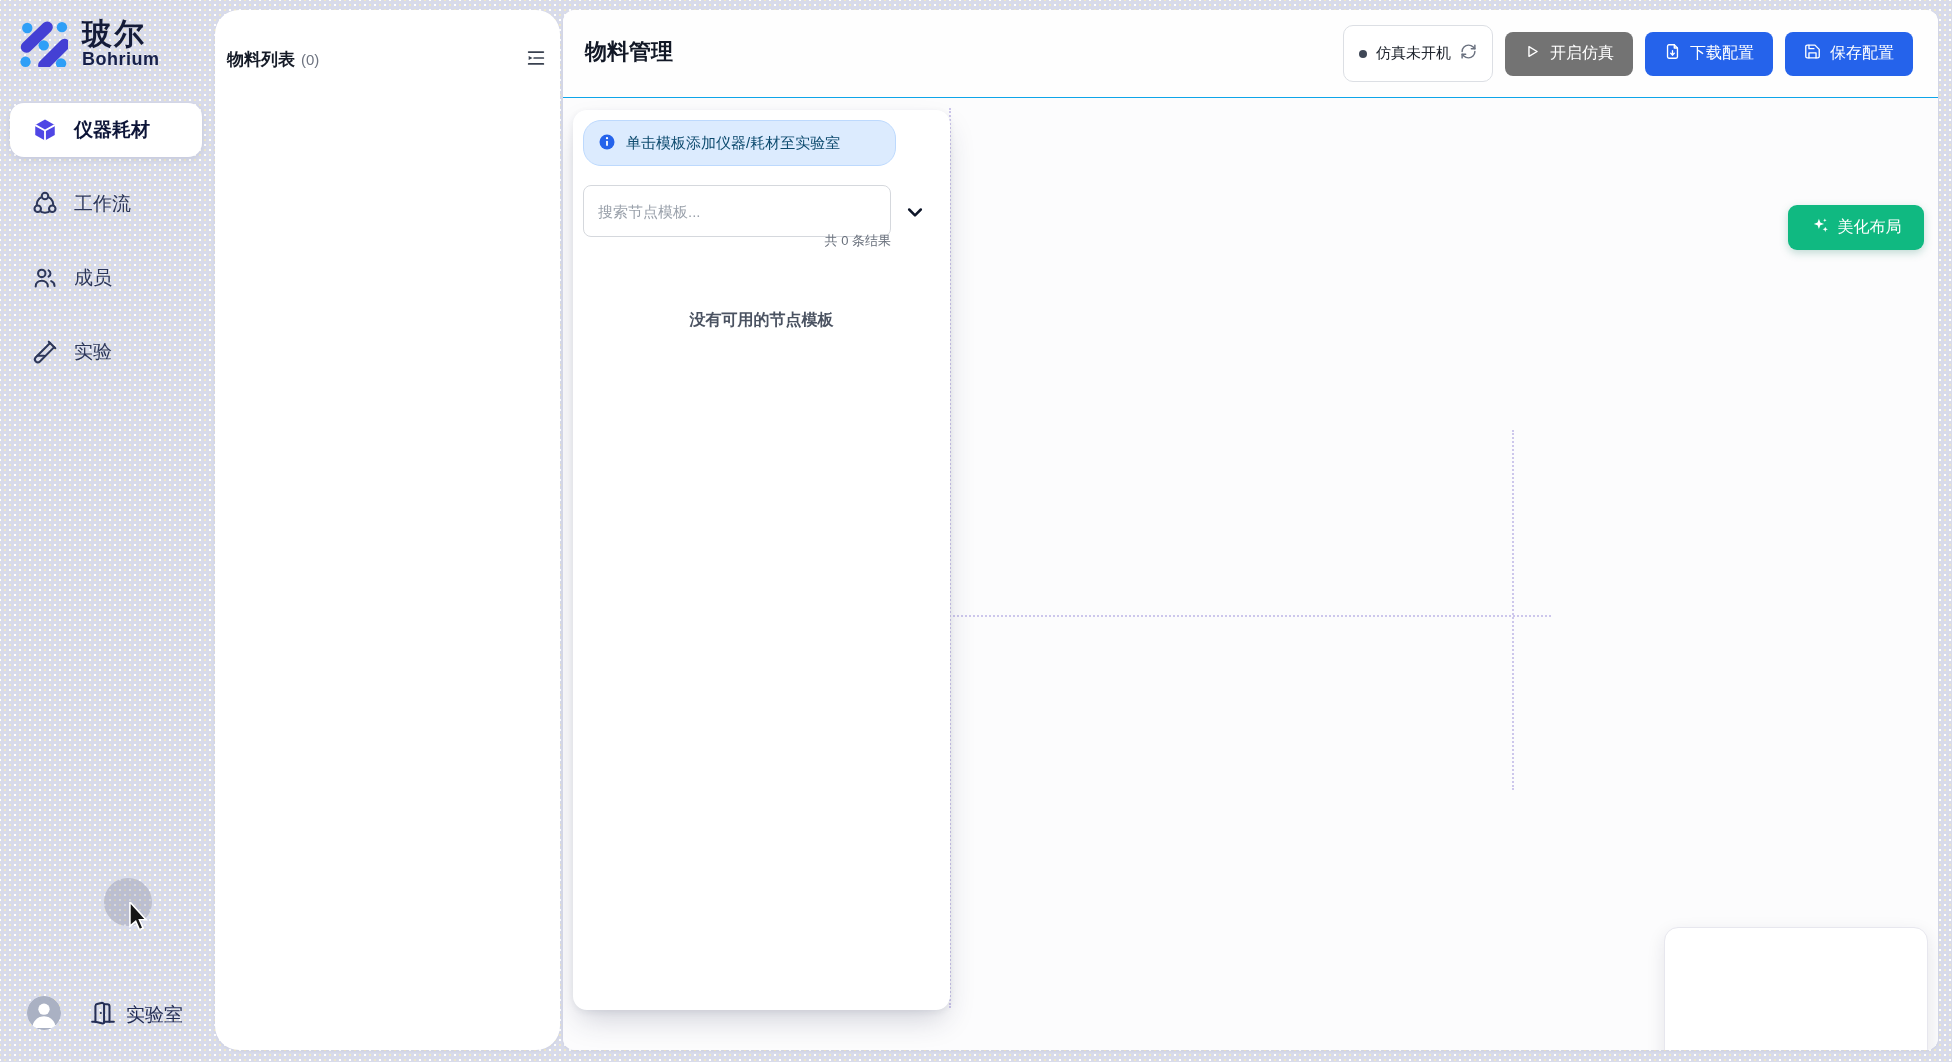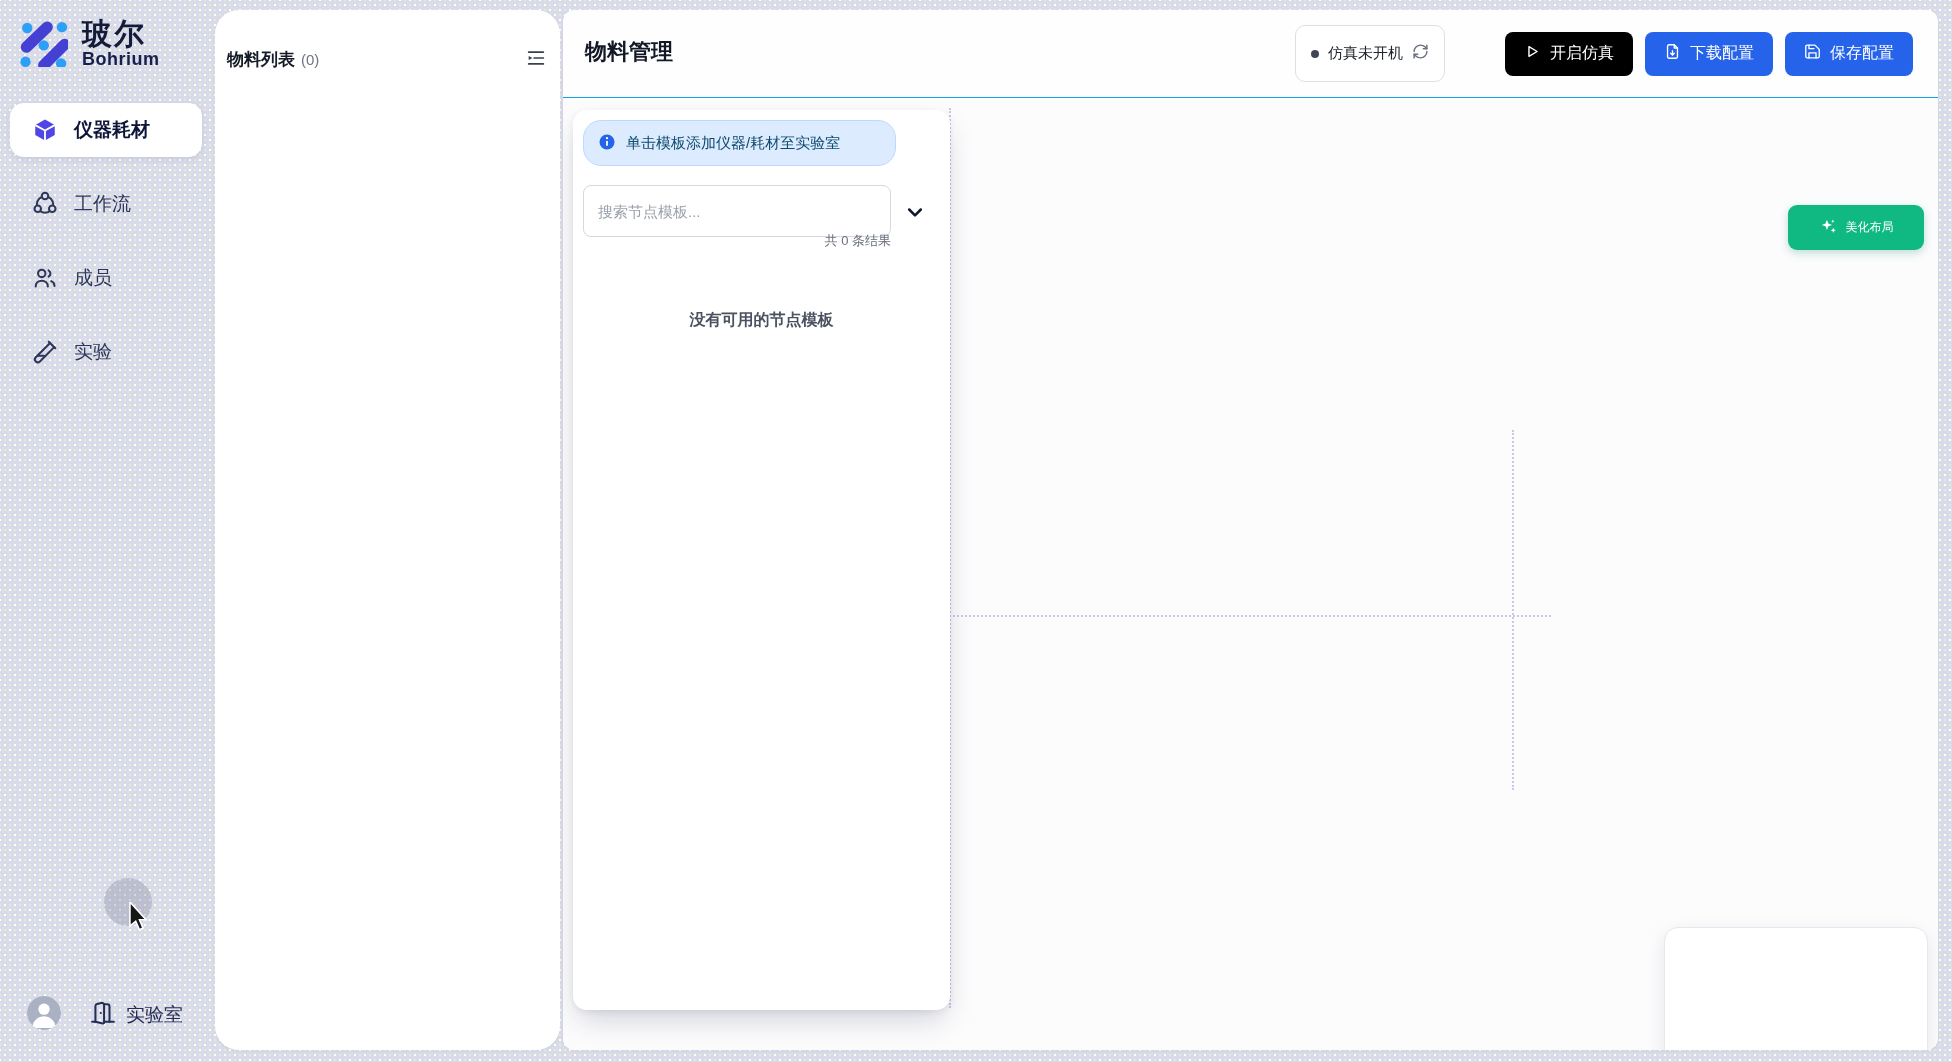--- a/index.html
+++ b/index.html
@@ -40,21 +40,21 @@
     box-shadow:0 1px 3px rgba(30,35,70,.06);overflow:hidden;}
   .card-header{position:absolute;left:0;top:0;width:100%;height:87px;border-bottom:3px solid #0ea5e9;background:#fefefe;}
   .page-title{position:absolute;left:22px;top:27px;font-size:22px;font-weight:700;color:#121826;}
   .actions{position:absolute;right:25px;top:0;height:87px;display:flex;align-items:center;gap:12px;}
   .status-pill{display:flex;align-items:center;gap:9px;height:43px;padding:6px 15px;border:1px solid #dcdfe4;
     border-radius:10px;background:#fff;cursor:pointer;}
   .status-dot{width:8px;height:8px;border-radius:50%;background:#3f4756;}
   .status-label{font-size:15px;color:#20262f;font-weight:500;}
   .btn{display:flex;align-items:center;gap:9px;height:44px;padding:0 19px;border-radius:8px;color:#fff;
     font-size:16px;font-weight:500;cursor:pointer;border:none;}
-  .btn-green{background:#000000;margin-left:48px;}
+  .btn-green{background:#737373;}
   .btn-blue{background:#2563eb;}
   
   .canvas{position:absolute;left:0;top:88px;width:100%;height:952px;background:#fcfcfd;}
   .guide{position:absolute;}
   .guide.v{width:0;border-left:2px dotted #cdc7ec;}
   .guide.h{height:0;border-top:2px dotted #cdc7ec;}
   
   .palette{position:absolute;left:10px;top:12px;width:377px;height:900px;background:#ffffff;border-radius:14px;
     box-shadow:0 14px 30px -6px rgba(40,45,80,.22),0 2px 6px rgba(40,45,80,.08);}
   .hint-banner{position:absolute;left:10px;top:10px;width:313px;height:46px;box-sizing:border-box;
@@ -62,21 +62,21 @@
     padding:0 14px;color:#0c4a6e;font-size:15px;font-weight:500;}
   .search-input{position:absolute;left:10px;top:75px;width:308px;height:52px;box-sizing:border-box;
     border:1px solid #d5d8dd;border-radius:8px;padding:0 14px;font-size:15px;color:#30353d;background:#fff;outline:none;
     font-family:"Liberation Sans","DejaVu Sans",sans-serif;}
   .search-input::placeholder{color:#9aa1ab;}
   .palette-chevron{position:absolute;left:330px;top:90px;width:24px;height:24px;cursor:pointer;display:flex;align-items:center;justify-content:center;}
   .result-count{position:absolute;left:10px;top:122px;width:308px;text-align:right;font-size:13px;color:#69707c;}
   .empty-text{position:absolute;left:0;top:200px;width:100%;text-align:center;font-size:16px;color:#4a5261;font-weight:bold;}
   
   .beautify-btn{position:absolute;left:1225px;top:107px;width:136px;height:45px;border-radius:9px;background:#10b981;
-    color:#fff;display:flex;align-items:center;justify-content:center;gap:8px;font-size:12px;font-weight:500;cursor:pointer;
+    color:#fff;display:flex;align-items:center;justify-content:center;gap:8px;font-size:16px;font-weight:500;cursor:pointer;
     box-shadow:0 3px 8px rgba(16,120,90,.25);}
   
   .minimap{position:absolute;left:1101px;top:829px;width:262px;height:194px;background:#ffffff;border:1px solid #e7e7ee;
     border-radius:14px;box-shadow:0 6px 18px rgba(25,30,60,.10);cursor:pointer;}
   
   .ripple{position:absolute;left:104px;top:878px;width:48px;height:48px;border-radius:50%;background:rgba(110,116,140,.28);}
   .cursor{position:absolute;left:126px;top:902px;}
 </style>
 </head>
 <body>

